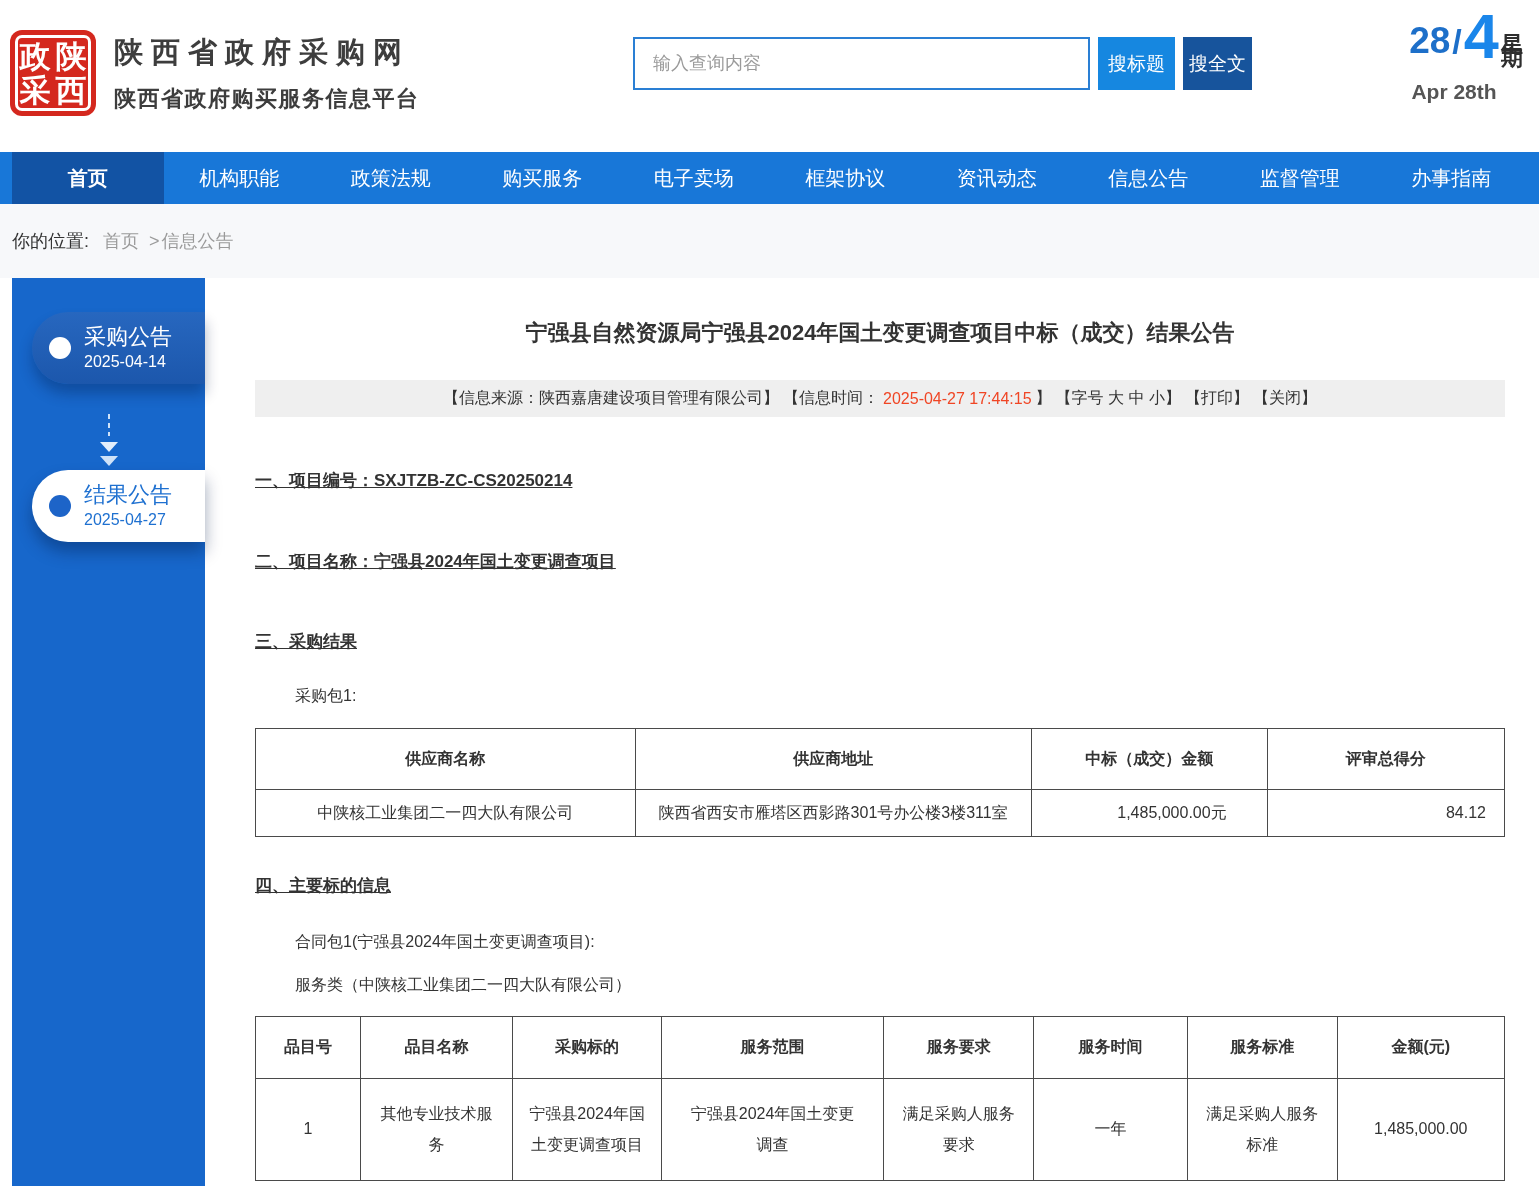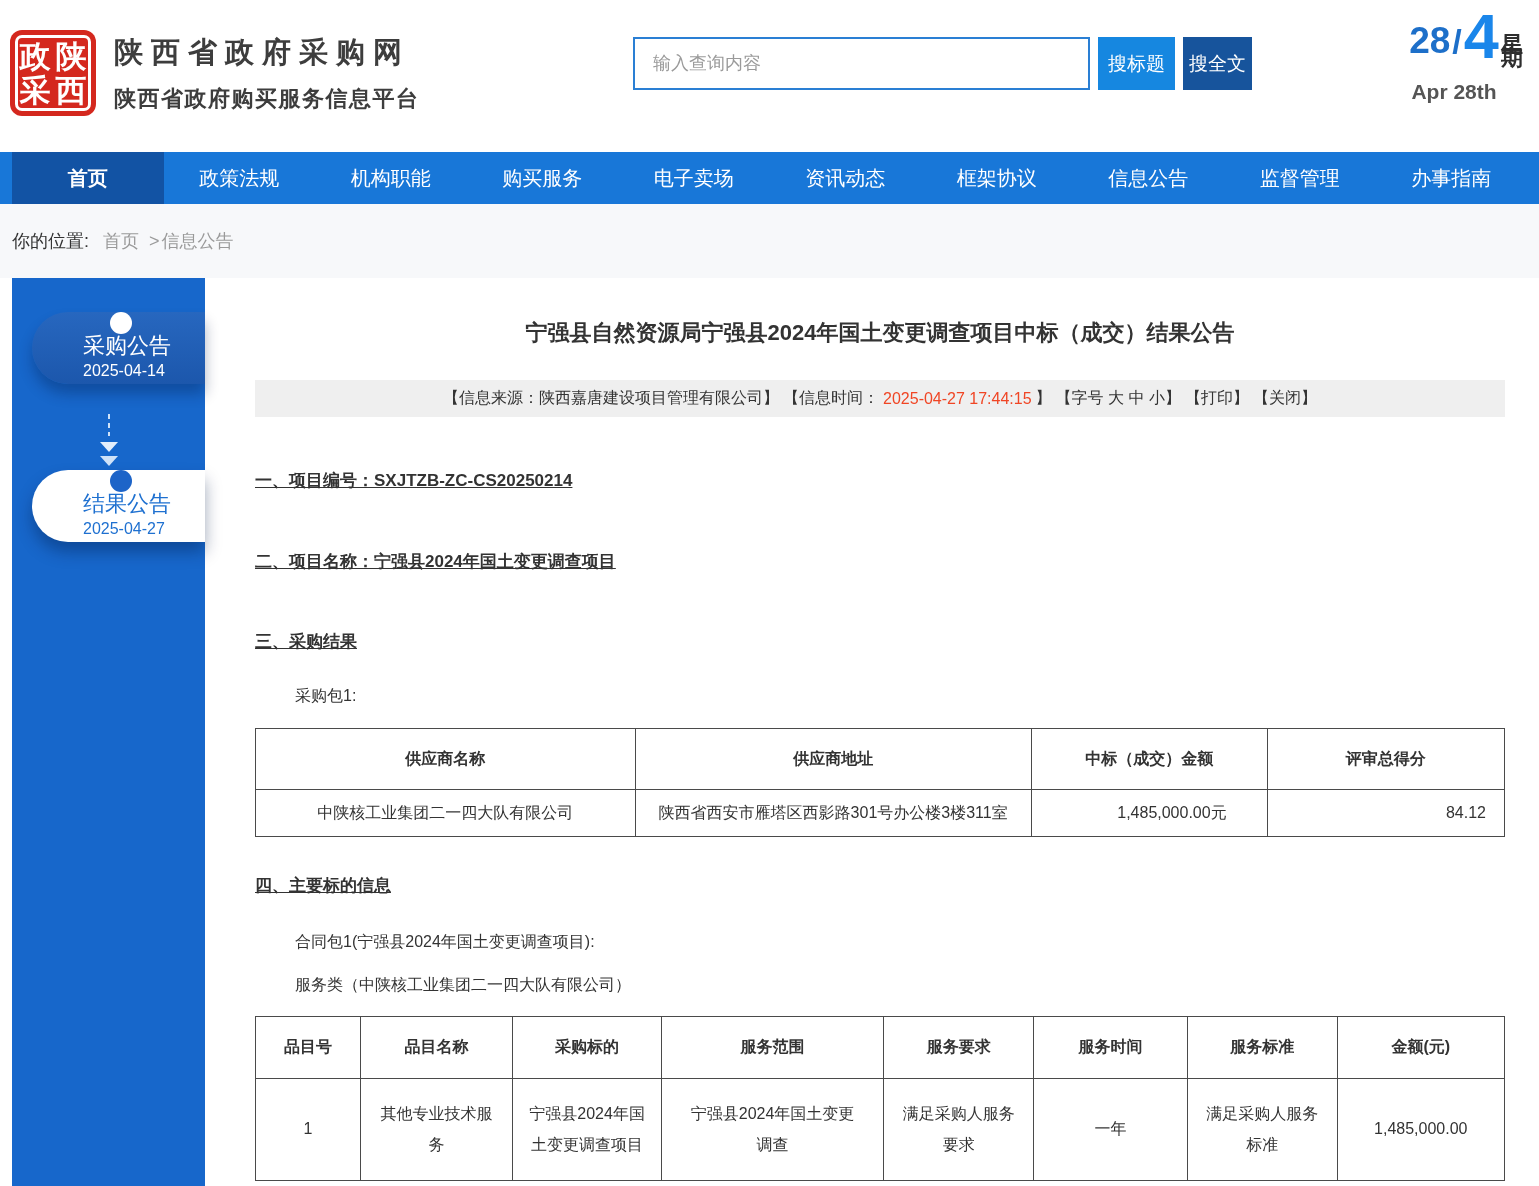--- a/index.html
+++ b/index.html
@@ -61,21 +61,21 @@
     height:74px; background:#f7f8fa; display:flex; align-items:center;
     padding-left:12px; font-size:18px; color:#333;
   }
   .breadcrumb .bc-links { color:#9a9a9a; margin-left:14px; cursor:pointer; }
   .breadcrumb .bc-sep { color:#9a9a9a; margin:0 2px 0 10px; }
   
   .content { position:relative; height:908px; background:#fff; }
   .sidebar { position:absolute; left:12px; top:0; width:193px; height:908px; background:#1767cb; }
   .pill {
     display:flex; align-items:center; height:72px; margin-left:20px;
-    border-radius:36px 0 0 36px; padding-left:17px; cursor:pointer;flex-direction:column;
+    border-radius:36px 0 0 36px; padding-left:17px; cursor:pointer;
   }
   .pill-dark {
     margin-top:34px; color:#fff;
     background:linear-gradient(180deg,#2767bf,#1c57ac);
     box-shadow:0 10px 14px rgba(0,25,70,.32);
   }
   .pill-light {
     background:#fff; color:#1e70d0;
     box-shadow:0 10px 16px rgba(0,25,70,.38);
   }
@@ -157,26 +157,26 @@
       <span class="d-slash">/</span>
       <span class="d-month">4</span>
     </div>
     <div class="date-en">Apr 28th</div>
   </div>
   <div class="weekday">星期一</div>
 </header>
 
 <nav class="nav">
   <div class="nav-item active">首页</div>
+  <div class="nav-item">机构职能</div>
   <div class="nav-item">政策法规</div>
-  <div class="nav-item">机构职能</div>
   <div class="nav-item">购买服务</div>
   <div class="nav-item">电子卖场</div>
+  <div class="nav-item">框架协议</div>
   <div class="nav-item">资讯动态</div>
-  <div class="nav-item">框架协议</div>
   <div class="nav-item">信息公告</div>
   <div class="nav-item">监督管理</div>
   <div class="nav-item">办事指南</div>
 </nav>
 
 <div class="breadcrumb">
   <span>你的位置:</span>
   <span class="bc-links">首页</span>
   <span class="bc-sep">&gt;</span>
   <span class="bc-links" style="margin-left:0;">信息公告</span>

